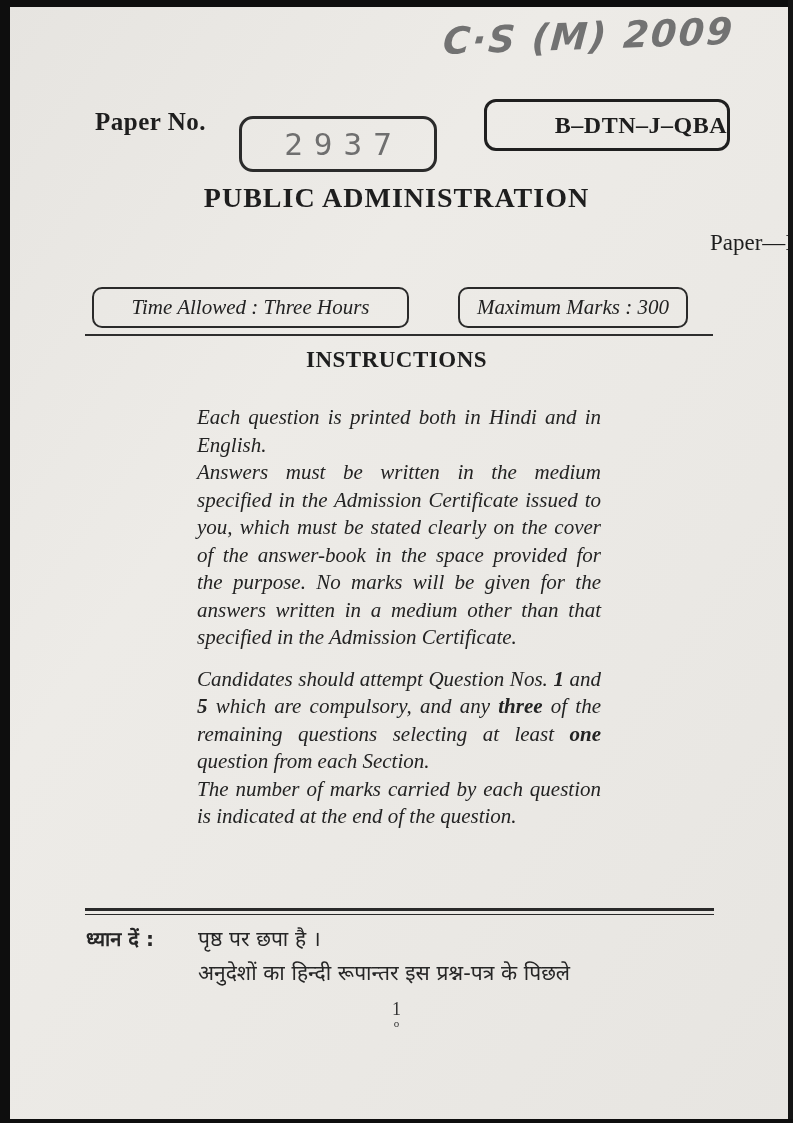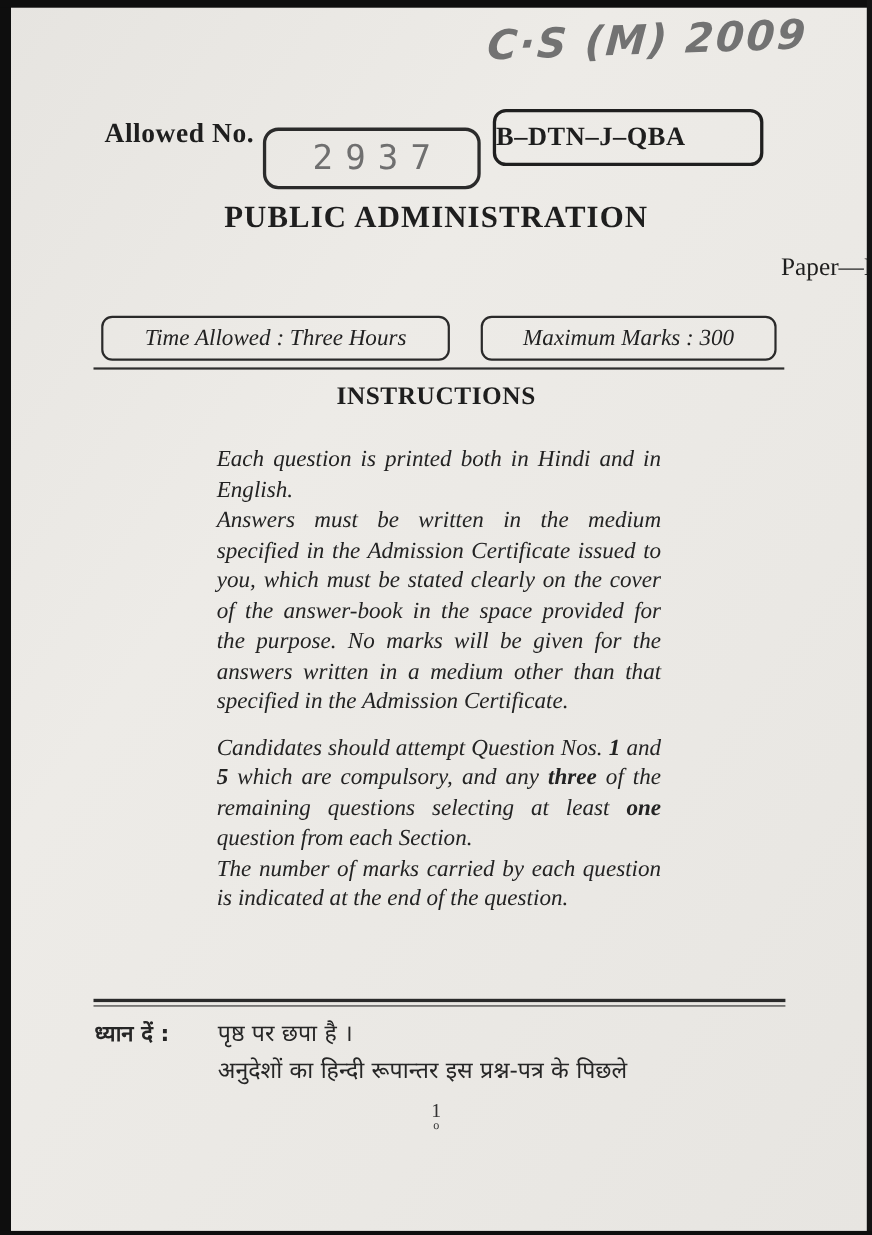--- a/index.html
+++ b/index.html
@@ -37,44 +37,44 @@
     position:absolute;left:239px;top:0;width:192px;height:50px;
     border:3px solid #2b2b2b;border-radius:14px;
     display:flex;align-items:center;justify-content:center;margin-top:20px;
   }
   .serial-value{
     font-family:"DejaVu Sans Mono", monospace;
     font-size:31px;color:#6f6f6f;letter-spacing:11px;
     padding-left:11px; 
   }
   .code-box{
-    position:absolute;left:448px;top:3px;width:240px;height:46px;
+    position:absolute;left:484px;top:3px;width:240px;height:46px;
     border:3px solid #1f1f1f;border-radius:12px;
-    display:flex;align-items:center;justify-content:flex-start;
+    display:flex;align-items:center;justify-content:flex-end;
   }
   .code-value{font-weight:bold;font-size:24px;letter-spacing:0.5px;}
 
   .page-title{
     position:absolute;left:0;top:182px;width:793px;margin:0;
     text-align:center;font-size:28px;font-weight:bold;letter-spacing:1px;
   }
   .paper-number{
     position:absolute;left:0;top:230px;width:793px;margin:0;
     text-align:right;font-size:23px;font-weight:normal;
   }
 
   .meta-row{position:absolute;left:0;top:287px;width:793px;height:42px;}
   .meta-box{
     position:absolute;height:41px;box-sizing:border-box;
     border:2.5px solid #2a2a2a;border-radius:10px;
     display:flex;align-items:center;justify-content:center;
     font-style:italic;font-size:21px;color:#222;
   }
   .meta-time{left:92px;width:317px;}
-  .meta-marks{left:437px;width:269px;}
+  .meta-marks{left:458px;width:230px;}
 
   .divider-line{
     position:absolute;left:85px;top:334px;width:628px;height:0;
     border-top:2.5px solid #2e2e2e;
   }
 
   .instructions-heading{
     position:absolute;left:0;top:347px;width:793px;margin:0;
     text-align:center;font-size:23px;font-weight:bold;letter-spacing:0.5px;
   }
@@ -119,21 +119,21 @@
 <div class="page">
 
   <div class="scan-edge edge-left"></div>
   <div class="scan-edge edge-top"></div>
   <div class="scan-edge edge-right"></div>
   <div class="scan-edge edge-bottom"></div>
 
   <div class="handwriting">C·S (M) 2009</div>
 
   <div class="serial-row">
-    <span class="serial-label">Allowed No.</span>
+    <span class="serial-label">Paper No.</span>
     <span class="serial-box">
       <span class="serial-value">2937</span>
     </span>
     <span class="code-box">
       <span class="code-value">B–DTN–J–QBA</span>
     </span>
   </div>
 
   <h1 class="page-title">PUBLIC ADMINISTRATION</h1>
 

